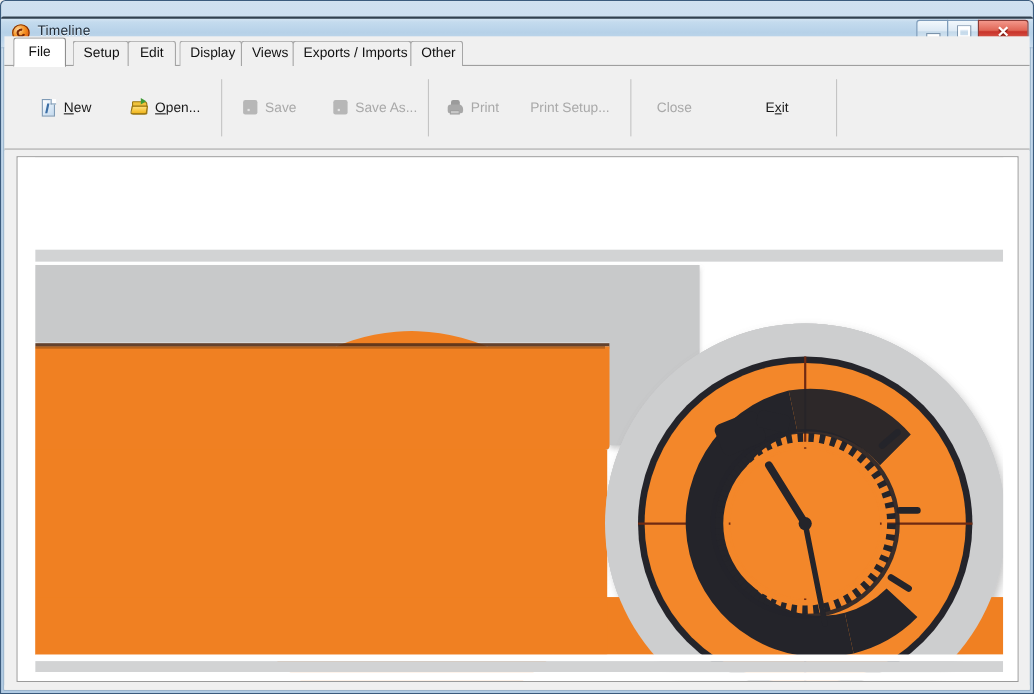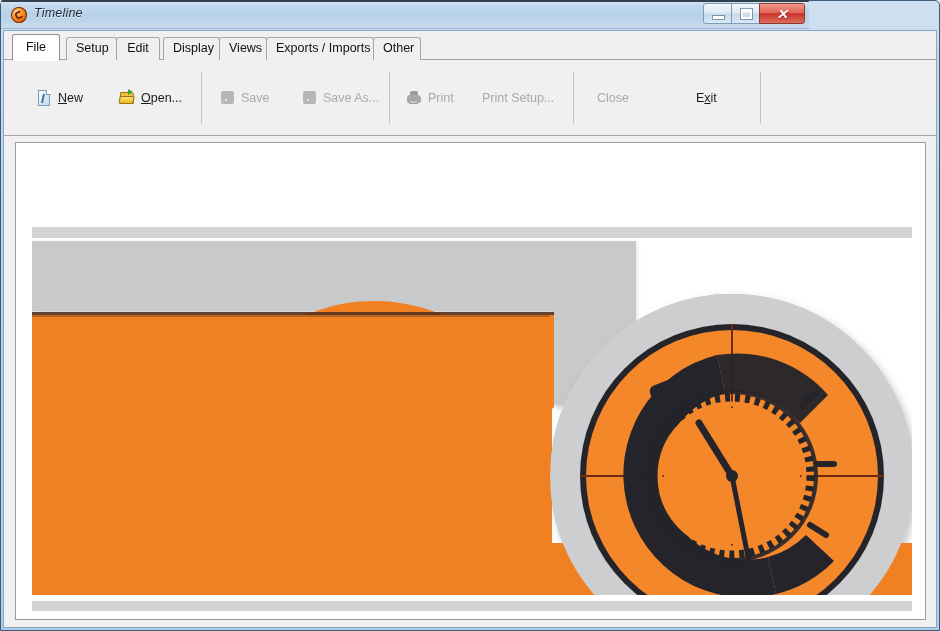--- a/index.html
+++ b/index.html
@@ -31,27 +31,26 @@
     position: absolute;
     left: 3px; top: 30px; right: 3px; bottom: 3px;
     background: #f0f0f0;
     border: 1px solid #87a7c4;
     box-sizing: border-box;
   }
 
   
   #titlebar {
     position: absolute;
-    left: 1px; top: 0;
-    width: 808px; height: 29px;
+    left: 1px; top: 15px;
+    width: 938px; height: 29px;
     box-sizing: border-box;
     background: linear-gradient(to bottom, #dfeaf5 0%, #c4dbee 18%, #b6d1e8 52%, #bed6eb 78%, #c9dced 100%);
     border-bottom: 1px solid #9ab6d0;
     border-radius: 4px 4px 0 0;
-    font-style: italic;
   }
   #titlebar::before{
     content:"";
     position:absolute; left:0; top:0; right:0; height:2px;
     background:#31404f;
     border-radius:4px 4px 0 0;
   }
 
   #app-icon {
     position: absolute;

